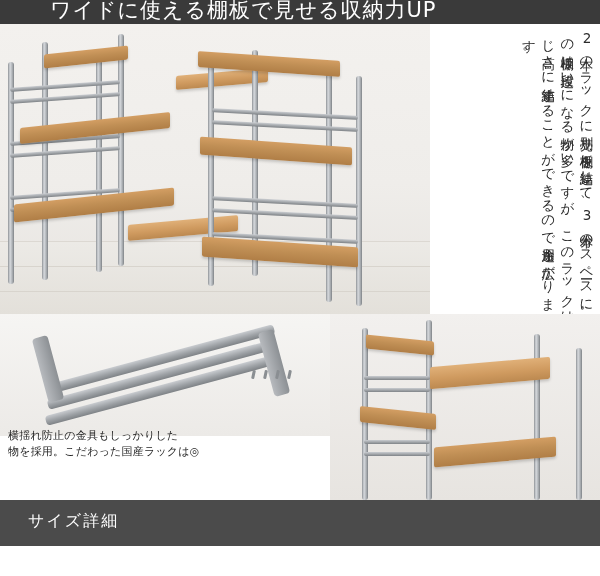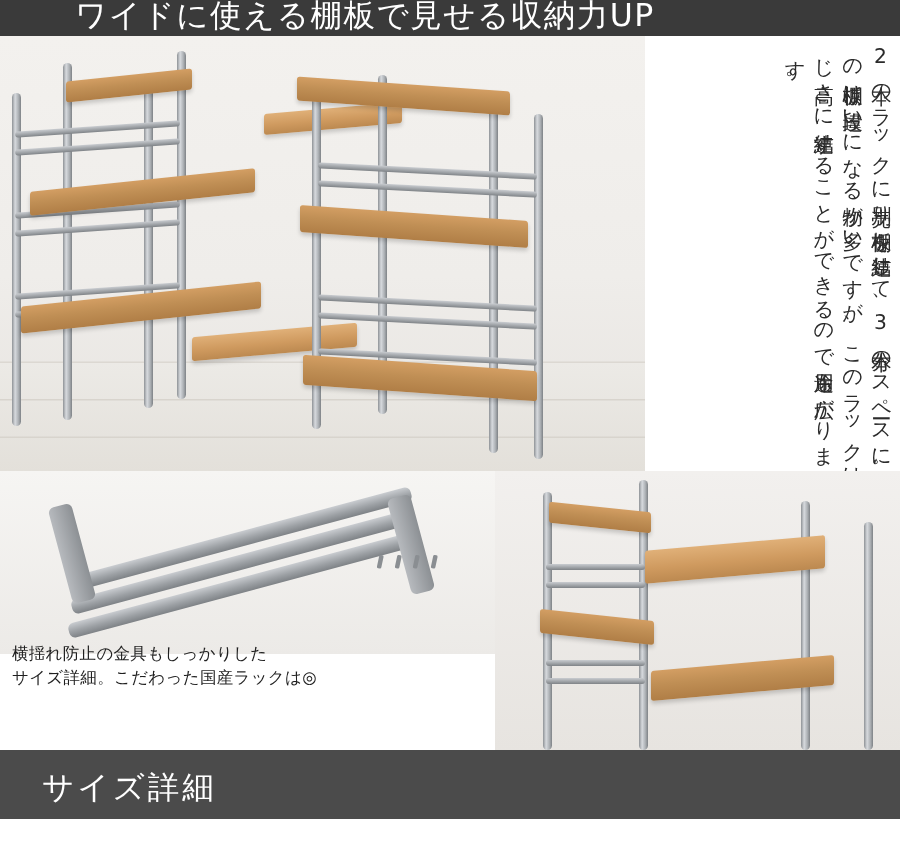--- a/index.html
+++ b/index.html
@@ -176,21 +176,21 @@
     left: 0;
     top: 500px;
     width: 600px;
     height: 46px;
     background: #4b4b4b;
   }
   .bottom-band .label {
     position: absolute;
     left: 28px;
     top: 11px;
-    font-size: 21px;
+    font-size: 16px;
     letter-spacing: 2px;
     color: #ffffff;
     font-family: "DejaVu Sans", sans-serif;
   }
   .bottom-white {
     position: absolute;
     left: 0;
     top: 546px;
     width: 600px;
     height: 30px;
@@ -282,21 +282,21 @@
     <div class="bar" style="left:34px; top:138px; width:66px;"></div>
 
     <div class="board" style="left:36px;  top:24px;  width:68px;  height:14px; transform:skewY(6deg);"></div>
     <div class="board" style="left:30px;  top:96px;  width:76px;  height:16px; transform:skewY(6deg);"></div>
     <div class="board light" style="left:100px; top:48px; width:120px; height:22px; transform:skewY(-5deg);"></div>
     <div class="board" style="left:104px; top:128px; width:122px; height:20px; transform:skewY(-5deg);"></div>
   </div>
 
   <div class="caption">
     <div>横揺れ防止の金具もしっかりした</div>
-    <div>サイズ詳細。こだわった国産ラックは◎</div>
+    <div>物を採用。こだわった国産ラックは◎</div>
   </div>
 
   <div class="bottom-band">
     <div class="label">サイズ詳細</div>
   </div>
   <div class="bottom-white"></div>
 
 </div>
 
 </body></html>

